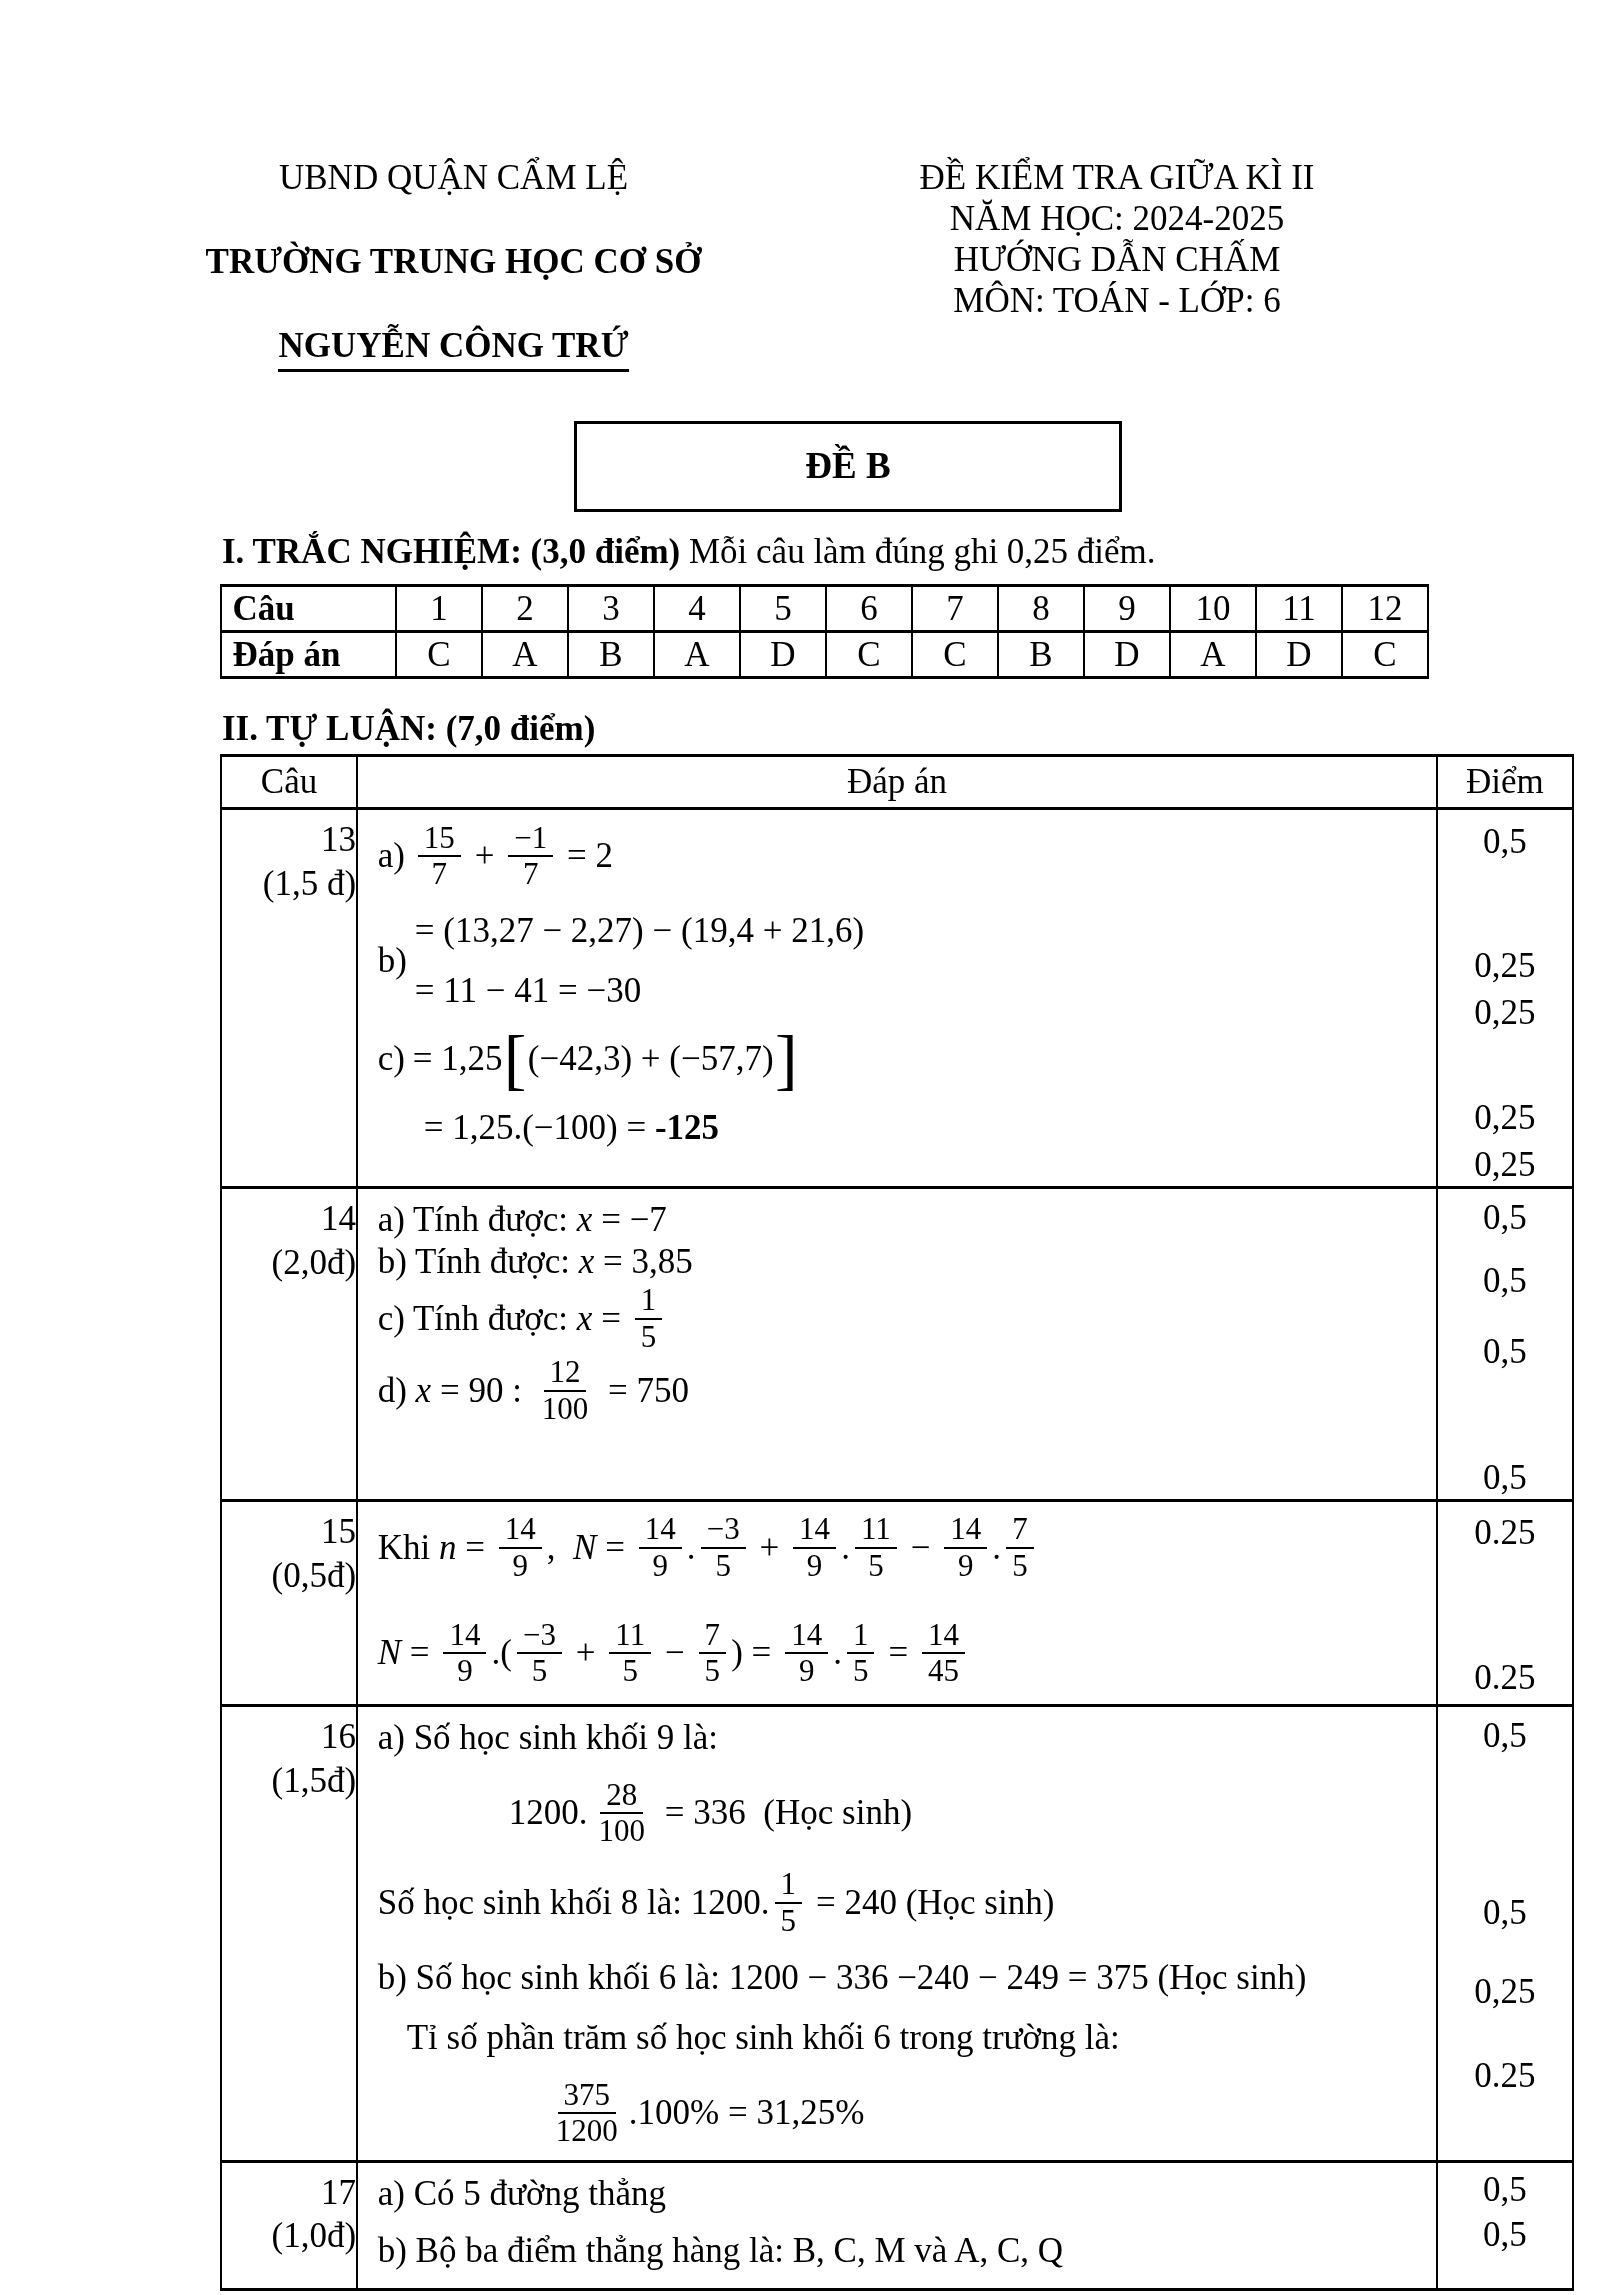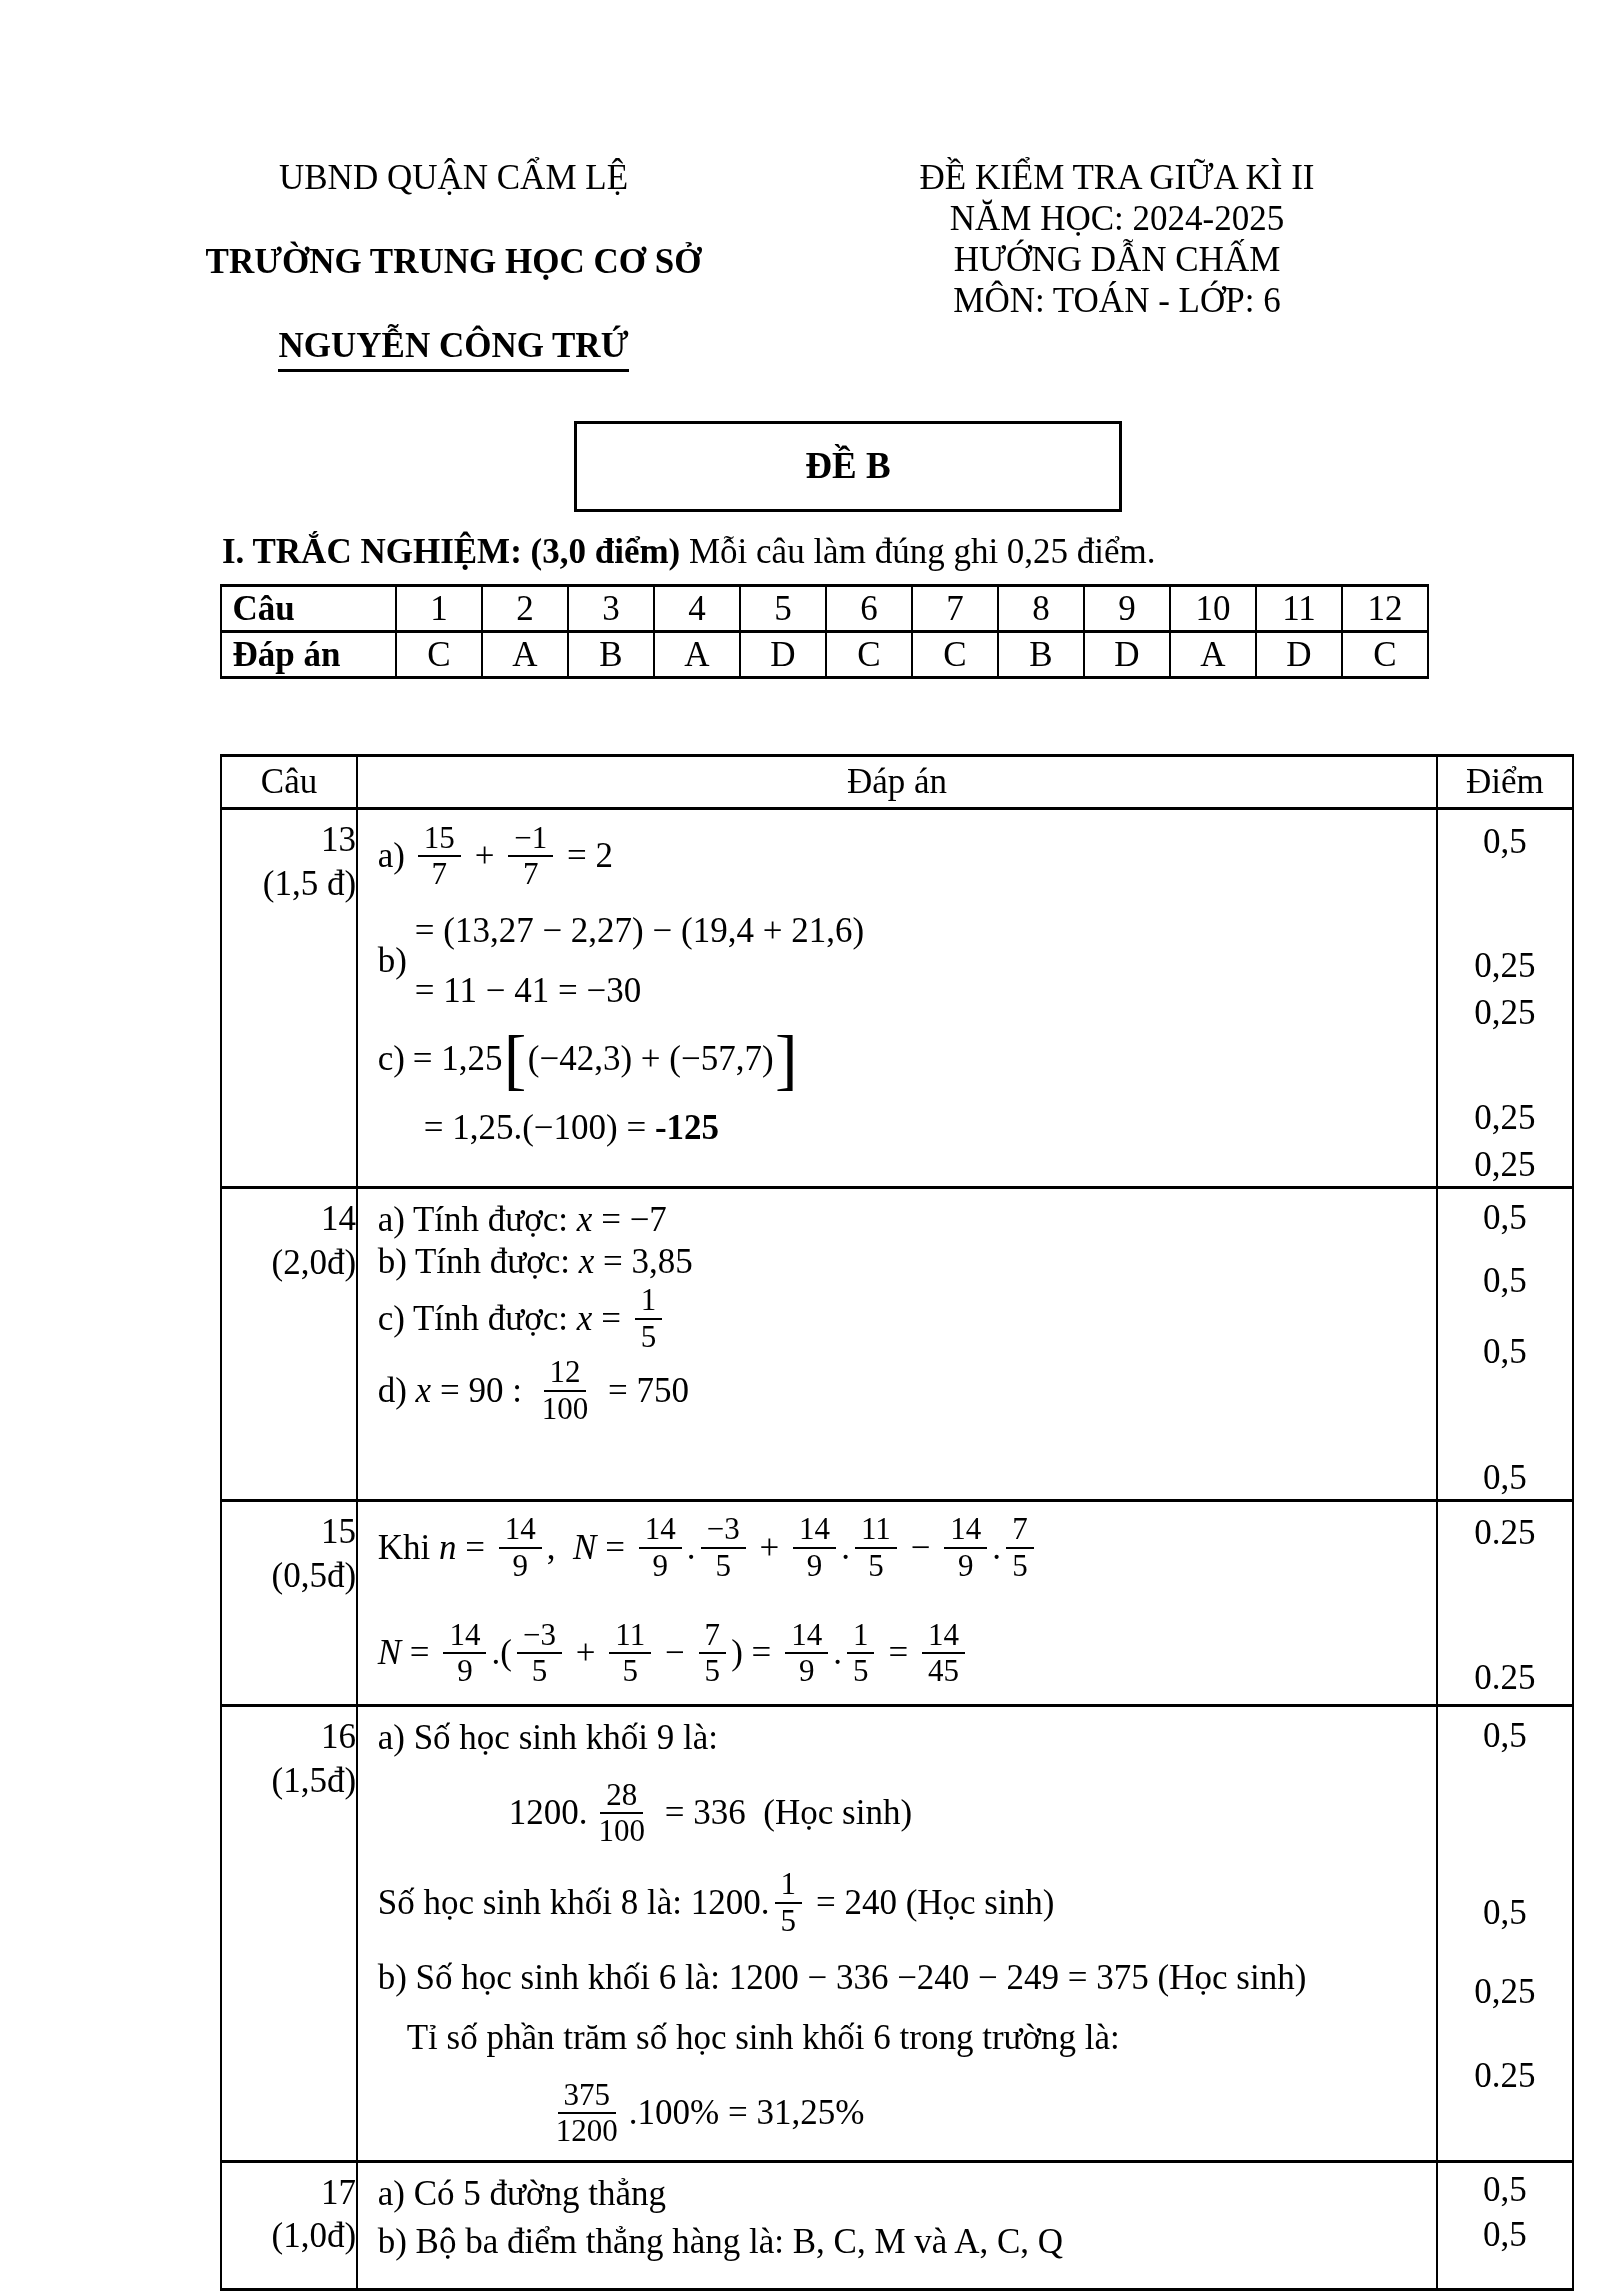--- a/index.html
+++ b/index.html
@@ -37,21 +37,21 @@
     vertical-align:top;padding:0;}
   .tl tr.thead td{text-align:center;vertical-align:middle;height:50px;}
   .tl td.cau{text-align:right;padding-top:8px;line-height:1.25;}
   .tl td.da{padding:0;}
   .dawrap{display:flex;flex-direction:column;padding:10.5px 11.8px 10.5px 19.6px;}
   .tl td.diem{text-align:center;}
   .ptwrap{display:flex;flex-direction:column;align-items:center;}
   .pt{display:block;}
 
   .r13{height:294px;} .r14{height:250px;} .r15{height:205px;} .r16{height:416px;} .r17{height:128px;}
-  .r13 .dawrap{gap:18.3px;} .r14 .dawrap{gap:0;} .r15 .dawrap{gap:34px;} .r16 .dawrap{gap:18.3px;} .r17 .dawrap{gap:6px;}
+  .r13 .dawrap{gap:18.3px;} .r14 .dawrap{gap:0;} .r15 .dawrap{gap:34px;} .r16 .dawrap{gap:18.3px;} .r17 .dawrap{gap:15px;}
 
   
   .mrow{display:flex;align-items:center;white-space:pre;}
   .math{display:inline-flex;align-items:center;white-space:pre;}
   .lbl{margin-right:7.9px;}
   .stack{display:flex;flex-direction:column;gap:18px;}
   .frac{display:inline-flex;flex-direction:column;align-items:center;margin:0 5.2px;}
   .fn{font-size:31px;line-height:1.12;padding:0 5.9px;border-bottom:2.6px solid #000;}
   .fd{font-size:31px;line-height:1.12;padding:0 5.9px;}
   .bigbr{font-size:68px;line-height:0.85;font-weight:400;margin:0 1.3px;}
@@ -148,20 +148,21 @@
       <td>C</td>
       <td>B</td>
       <td>D</td>
       <td>A</td>
       <td>D</td>
       <td>C</td>
     </tr>
   </tbody>
     </table>
 
+  <p class="sec2">II. TỰ LUẬN: (7,0 điểm)</p>
 
   <table class="tl">
     <colgroup>
         <col style="width:136px">
         <col style="width:1079px">
         <col style="width:136px">
       </colgroup>
     <tbody>
         <tr class="thead">
       <td>Câu</td>

